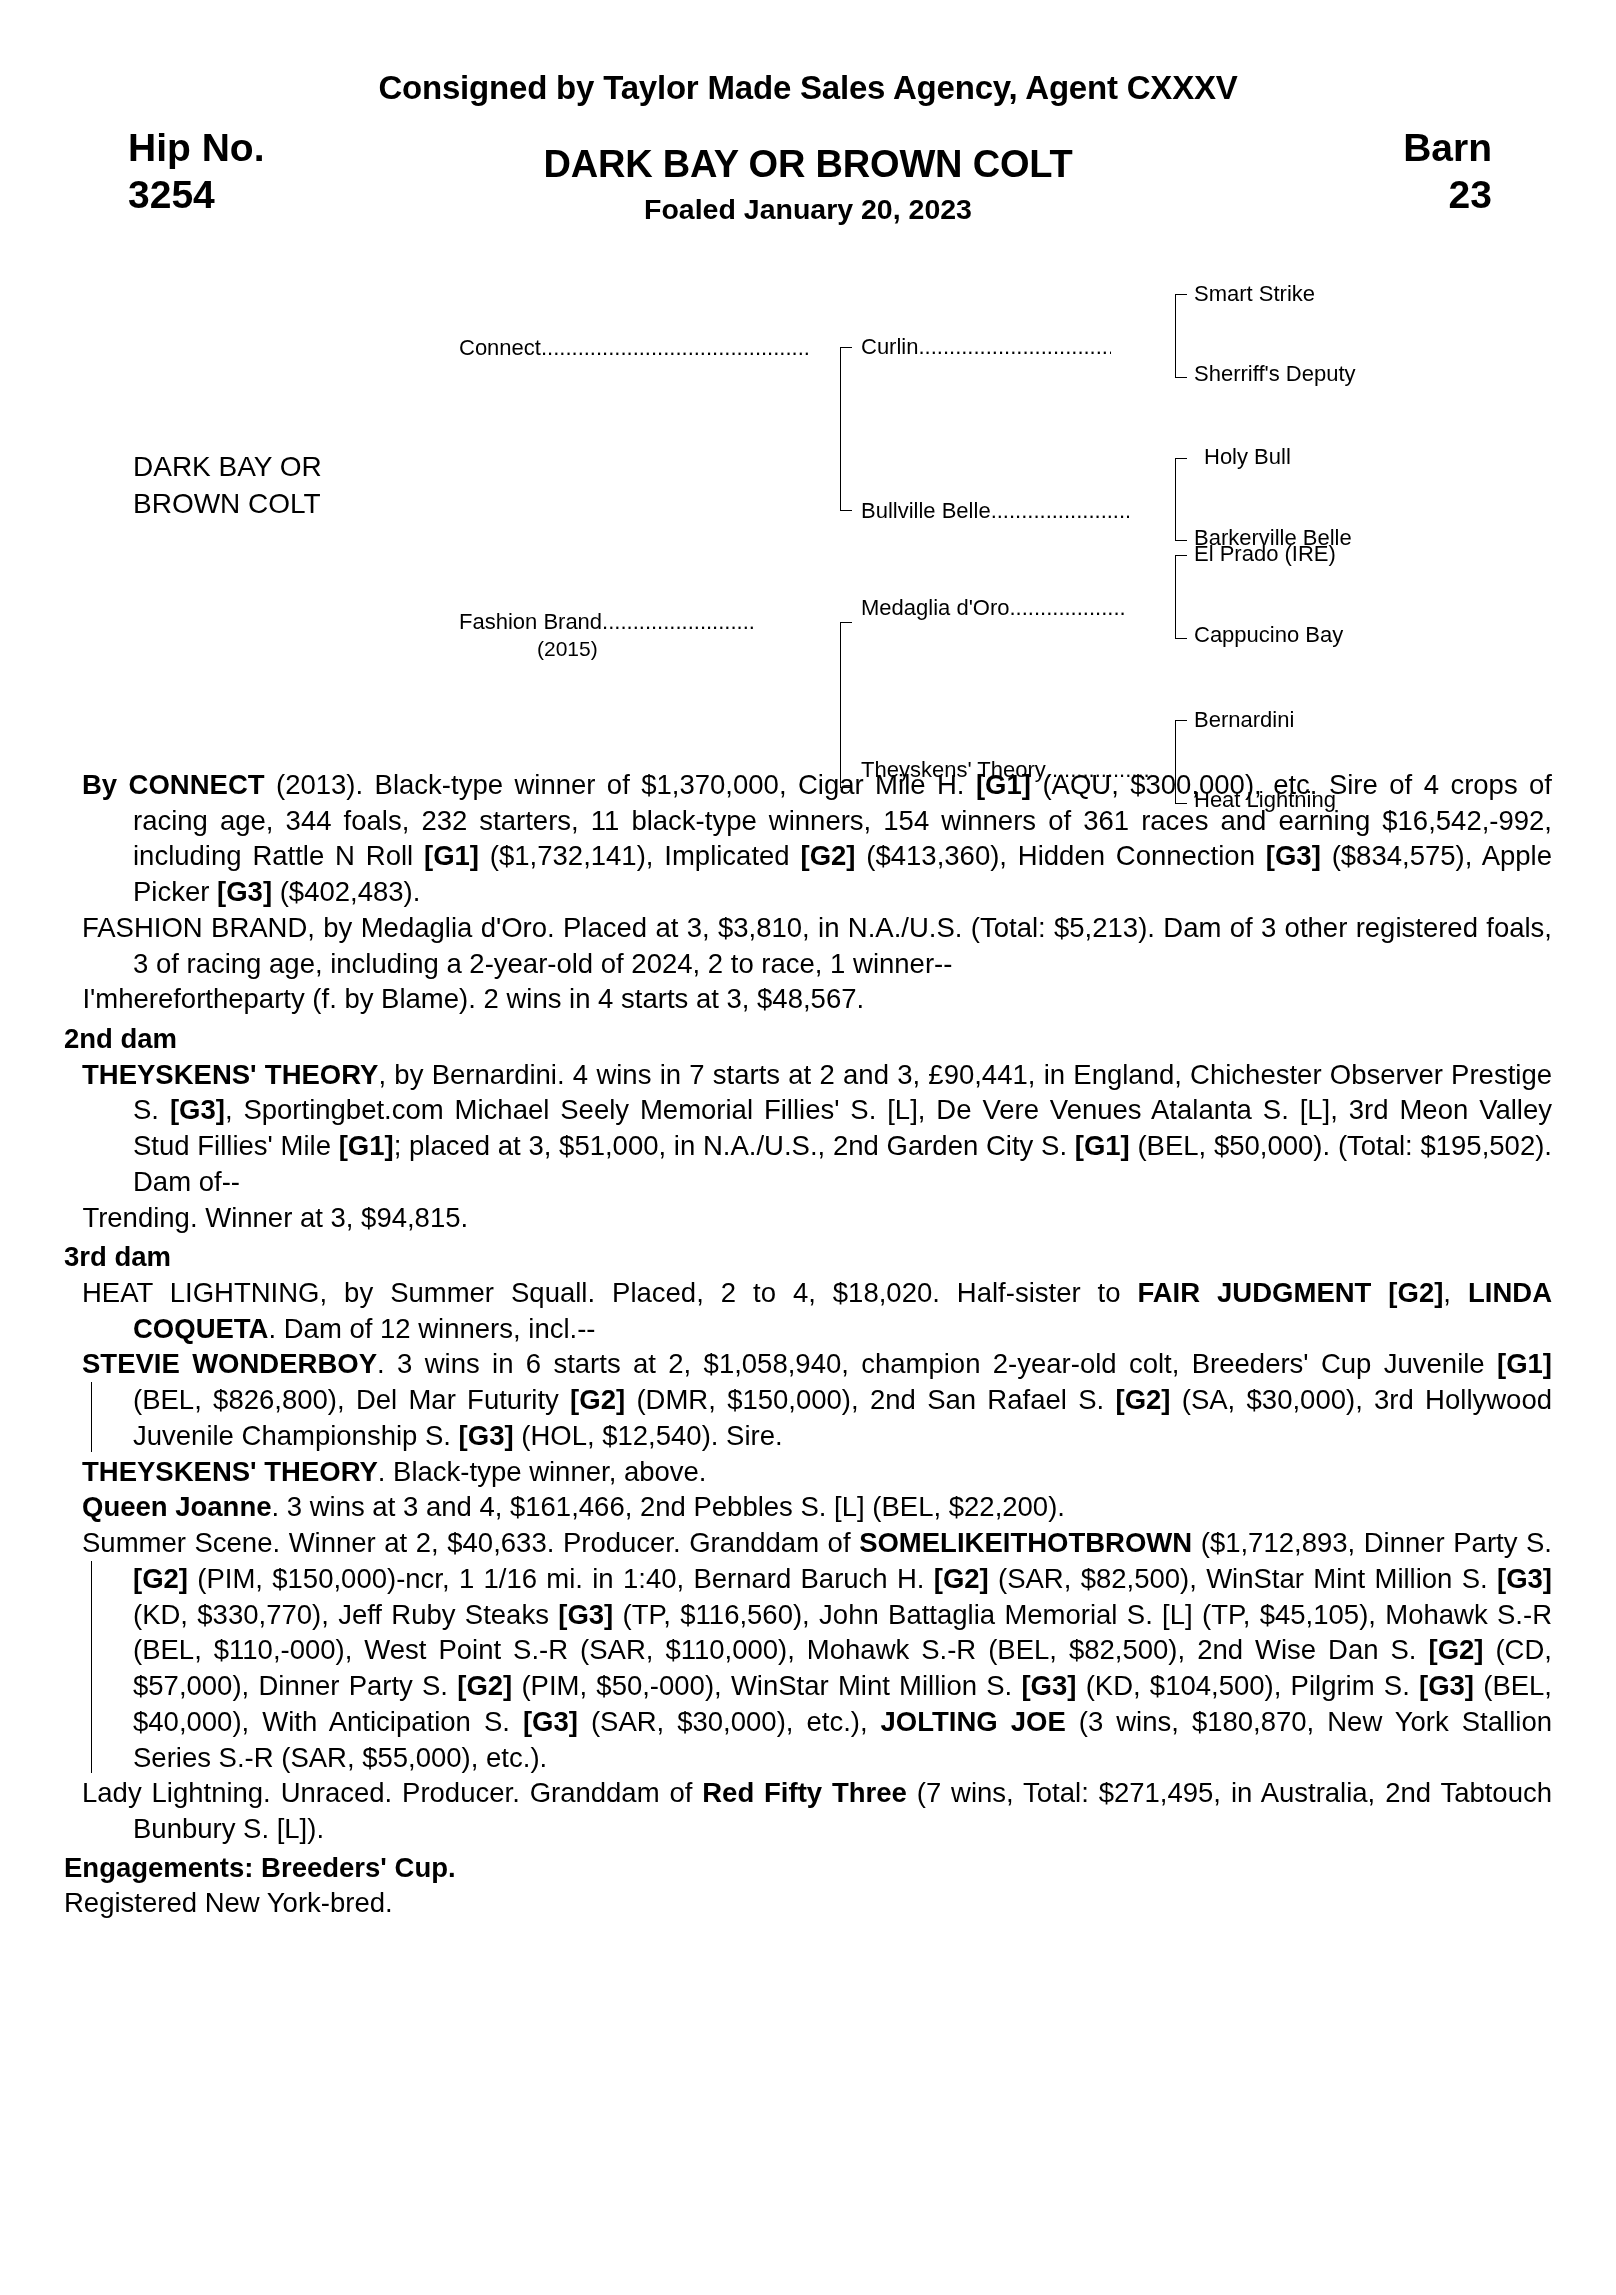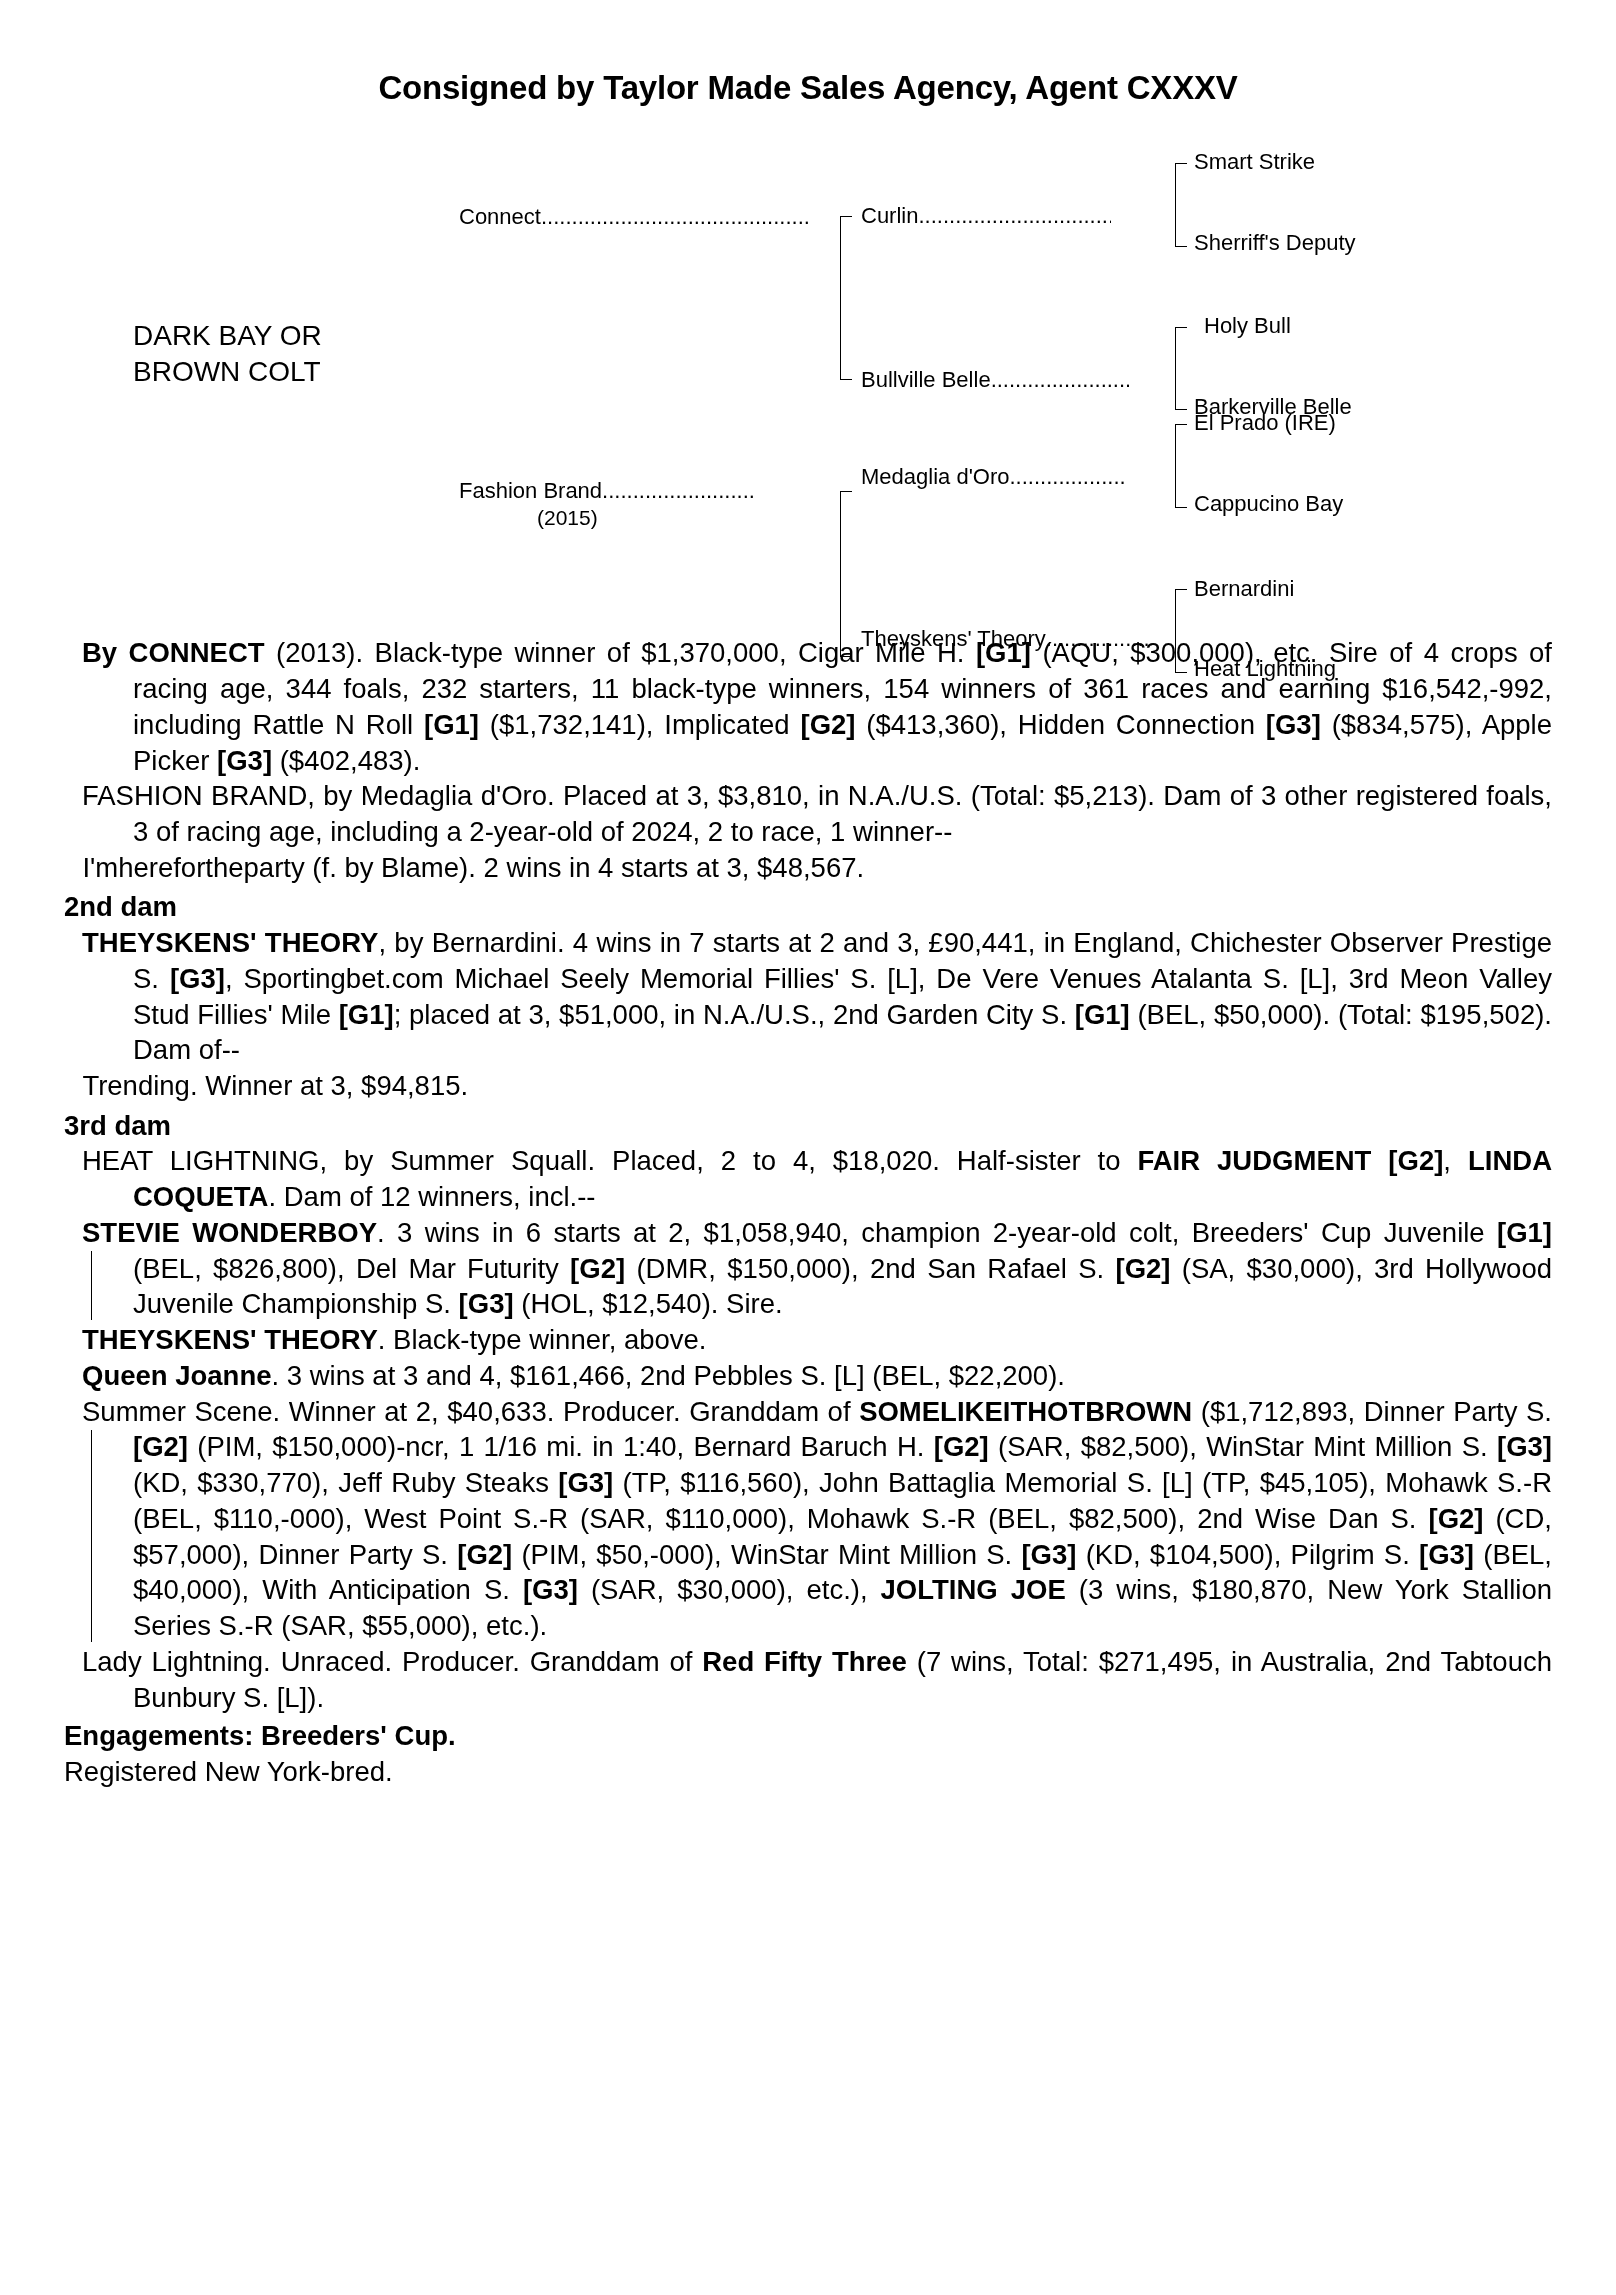--- a/index.html
+++ b/index.html
@@ -151,20 +151,34 @@
   }
   .reg { margin-top: 0px; }
 </style>
 </head>
 <body>
 
 <div class="page">
 
   <div class="consignor">Consigned by Taylor Made Sales Agency, Agent CXXXV</div>
 
+  <div class="title-row">
+    <div class="hip">
+      <span class="hip-no">Hip No.</span>
+      <span class="hip-num">3254</span>
+    </div>
+    <div class="barn">
+      <span class="barn-label">Barn</span>
+      <span class="barn-num">23</span>
+    </div>
+    <div class="center-title">
+      <div class="colt-name">DARK BAY OR BROWN COLT</div>
+      <div class="foaled">Foaled January 20, 2023</div>
+    </div>
+  </div>
 
   <div class="pedigree">
 
     <div class="ped-subject">
       <div>DARK BAY OR</div>
       <div>BROWN COLT</div>
     </div>
 
     <div class="ped-label" style="left:395px; top:83px;">
       <span>Connect</span><span class="dots" style="width:271px;">...................................................</span>

